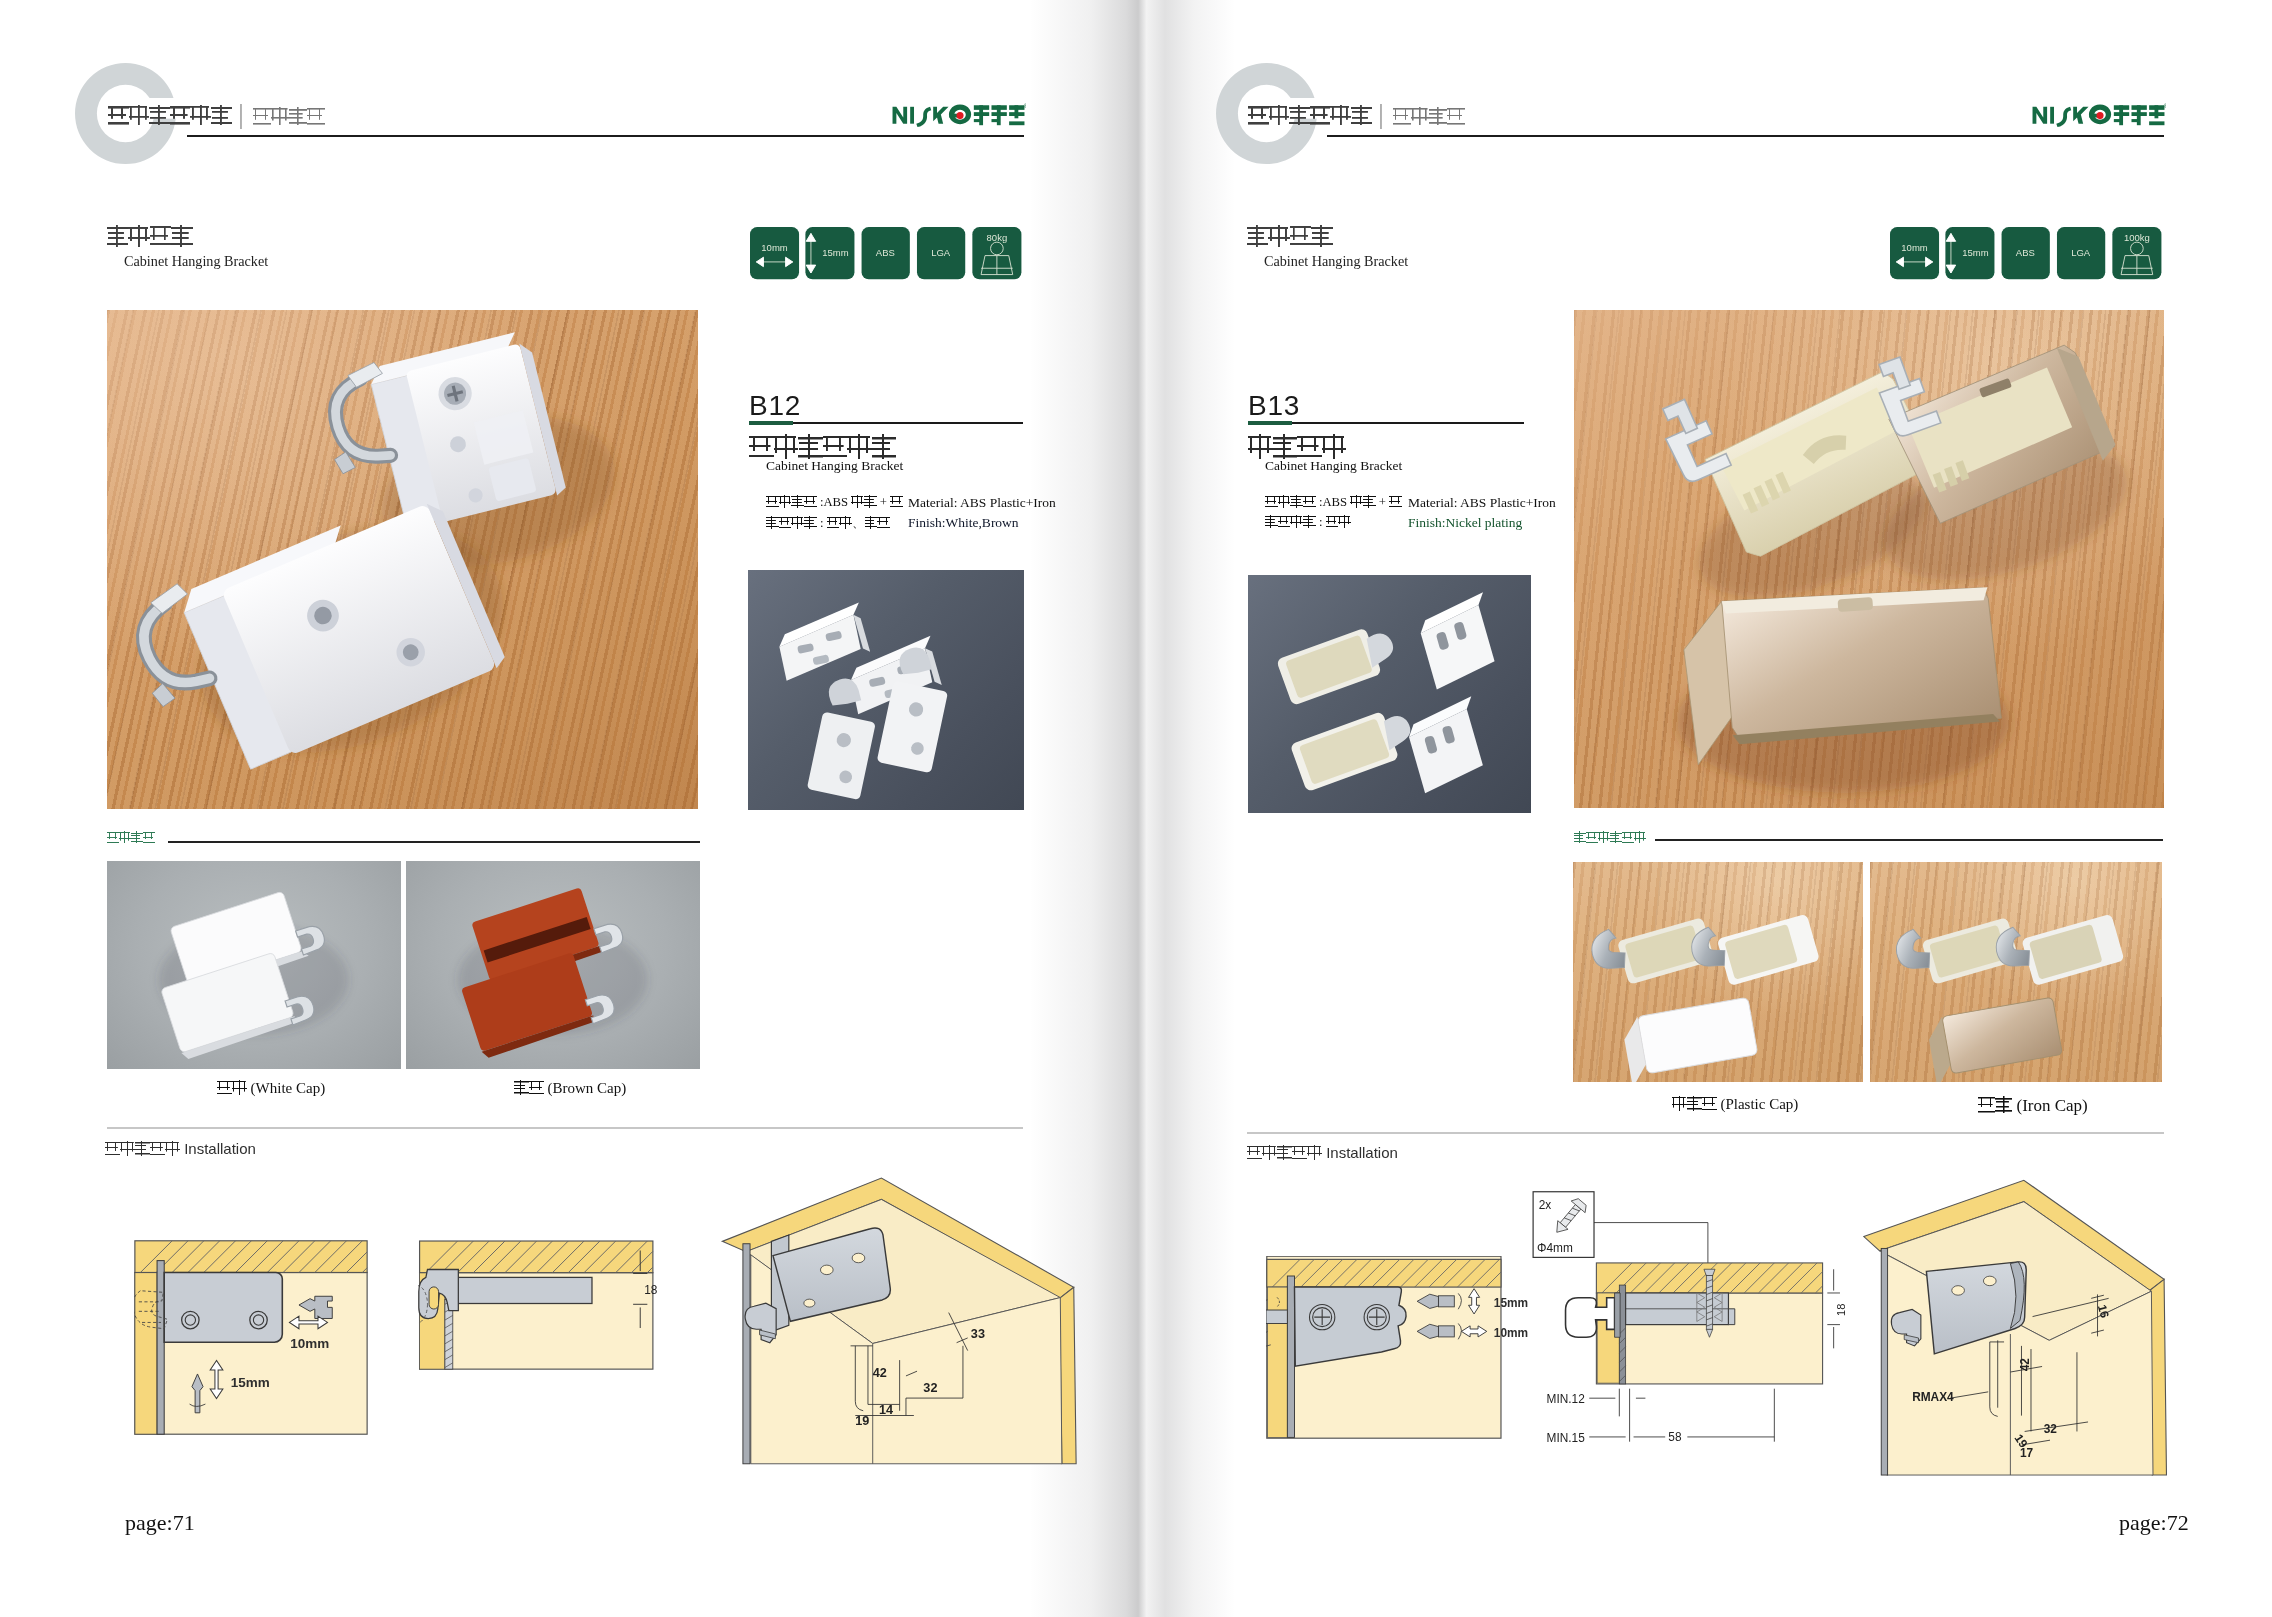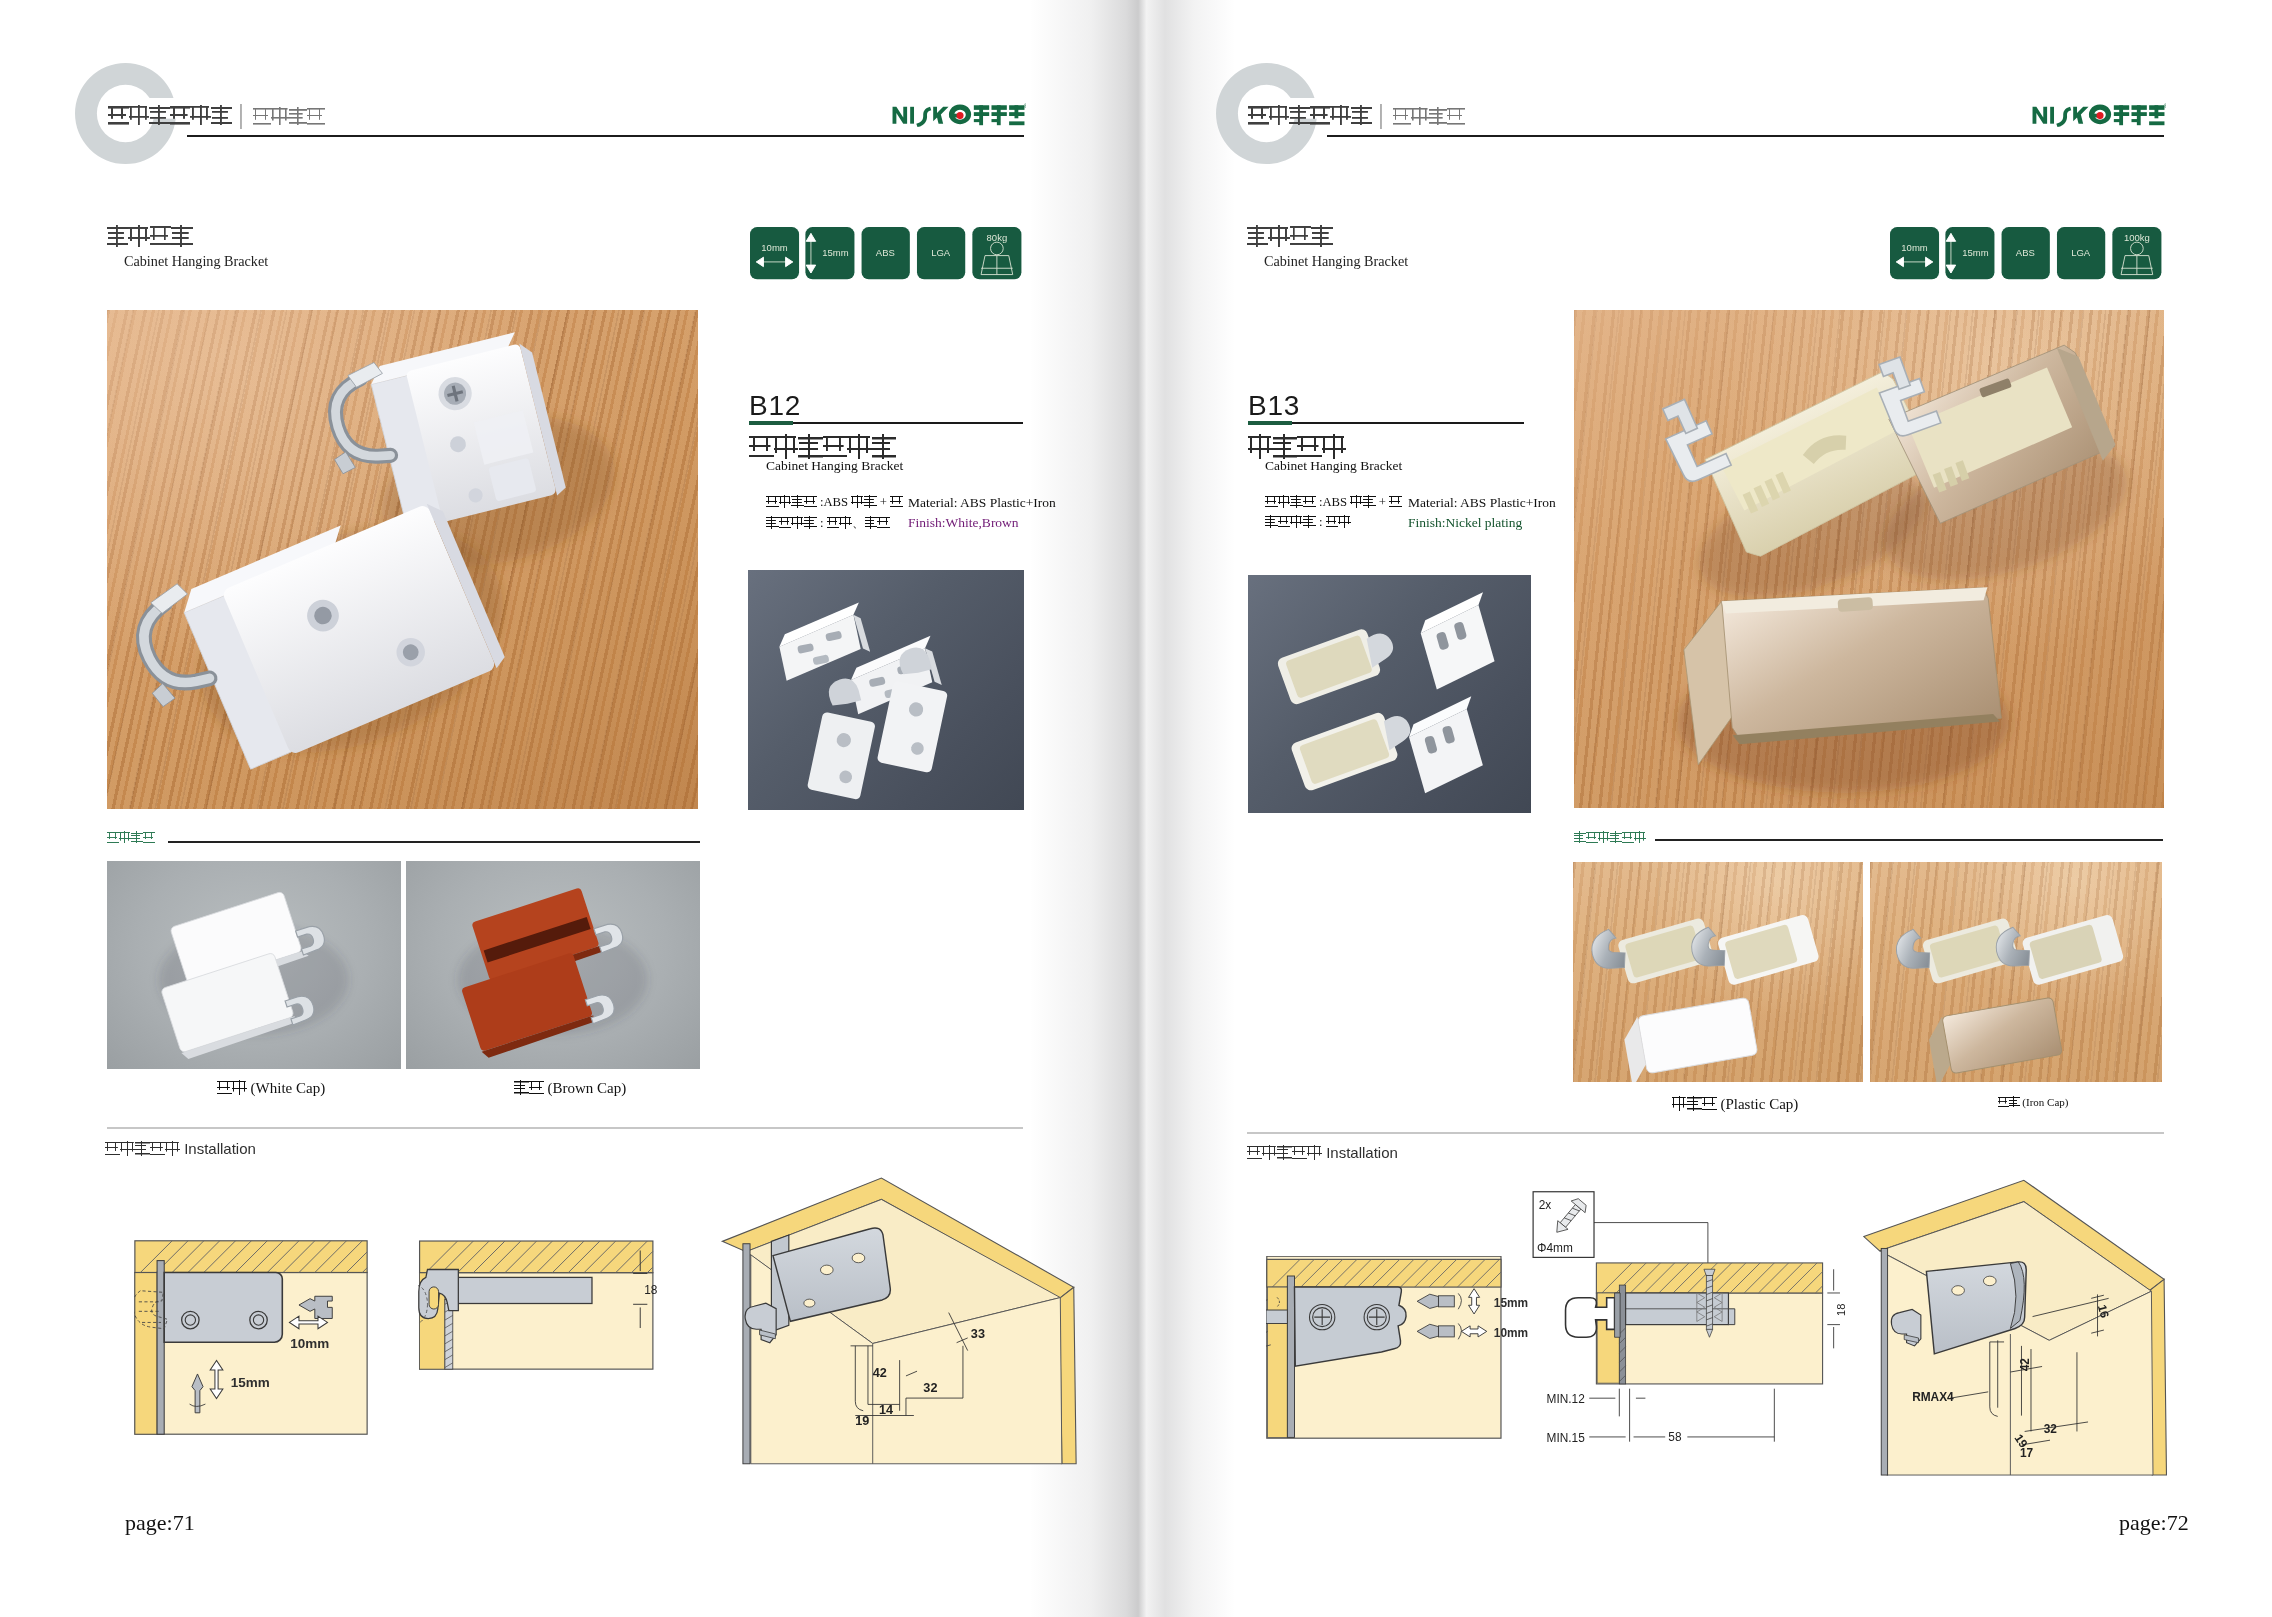--- a/index.html
+++ b/index.html
@@ -225,21 +225,21 @@
 <div class="abs serif" style="left:406px;top:1080px;width:294px;text-align:center;font-size:15px;color:#111;"><span class="h v3" style="--c:#111;"></span><span class="h" style="--c:#111;"></span> (Brown Cap)</div>
 
 <div class="abs" style="left:749px;top:390px;font-size:28px;color:#1a1a1a;letter-spacing:0.8px;">B12</div>
 <div class="abs" style="left:749px;top:421px;width:44px;height:4px;background:#1c5c40;"></div>
 <div class="abs" style="left:793px;top:422px;width:230px;height:2.4px;background:#1a1a1a;"></div>
 <div class="abs" style="left:749px;top:434px;font-size:24.5px;color:#2b2b2b;"><span class="h" style="--c:#2b2b2b;"></span><span class="h v2" style="--c:#2b2b2b;"></span><span class="h v3" style="--c:#2b2b2b;"></span><span class="h" style="--c:#2b2b2b;"></span><span class="h v2" style="--c:#2b2b2b;"></span><span class="h v3" style="--c:#2b2b2b;"></span></div>
 <div class="abs serif" style="left:749px;top:458px;font-size:13.5px;color:#111;">Cabinet Hanging Bracket</div>
 <div class="abs serif" style="left:749px;top:495px;font-size:12.7px;color:#111;"><span class="h" style="--c:#111;"></span><span class="h v2" style="--c:#111;"></span><span class="h v3" style="--c:#111;"></span><span class="h" style="--c:#111;"></span> :ABS <span class="h v2" style="--c:#111;"></span><span class="h v3" style="--c:#111;"></span> + <span class="h" style="--c:#111;"></span></div>
 <div class="abs serif" style="left:891px;top:495px;font-size:13.5px;color:#111;">Material: ABS Plastic+Iron</div>
 <div class="abs serif" style="left:749px;top:515px;font-size:12.7px;color:#111;"><span class="h v3" style="--c:#111;"></span><span class="h" style="--c:#111;"></span><span class="h v2" style="--c:#111;"></span><span class="h v3" style="--c:#111;"></span> : <span class="h" style="--c:#111;"></span><span class="h v2" style="--c:#111;"></span>、<span class="h v3" style="--c:#111;"></span><span class="h" style="--c:#111;"></span></div>
-<div class="abs serif" style="left:891px;top:515px;font-size:13.5px;color:#701a75;">Finish:White,Brown</div>
+<div class="abs serif" style="left:891px;top:515px;font-size:13.5px;color:#0f172a;">Finish:White,Brown</div>
 
 <div class="abs dph" style="left:748px;top:570px;width:276px;height:240px;">
 <svg width="276" height="240" viewBox="0 0 349 303">
 <g transform="rotate(-12 120 90)">
 <path d="M40 80 l100-20 v44 l-100 20 Z" fill="#f4f5f6"></path>
         <path d="M40 80 l10-14 100-20 -10 14 Z" fill="#ffffff"></path>
 <path d="M140 60 l3 44 8 6 -3-44 Z" fill="#d8dbdf"></path>
 <rect x="62" y="84" width="20" height="10" rx="4" fill="#a7adb5"></rect>
         <rect x="100" y="76" width="20" height="10" rx="4" fill="#a7adb5"></rect>
 <rect x="78" y="102" width="20" height="10" rx="4" fill="#b4bac1"></rect>
@@ -617,21 +617,21 @@
 </g>
 <g transform="rotate(-10 170 210)">
 <path d="M90 195 l18-22 v52 l-18 22 Z" fill="#bba98c"></path>
 <rect x="108" y="173" width="120" height="62" rx="5" fill="url(#nk)" stroke="#a3906f"></rect>
 </g>
       </g>
 </svg>
 </div>
 
 <div class="abs serif" style="left:1573px;top:1096px;width:290px;text-align:center;font-size:15px;color:#111;"><span class="h v2" style="--c:#111;"></span><span class="h v3" style="--c:#111;"></span><span class="h" style="--c:#111;"></span> (Plastic Cap)</div>
-<div class="abs serif" style="left:1870px;top:1096px;width:292px;text-align:center;font-size:11px;color:#111;"><span class="h" style="--c:#111;"></span><span class="h v3" style="--c:#111;"></span> (Iron Cap)</div>
+<div class="abs serif" style="left:1870px;top:1096px;width:292px;text-align:center;font-size:17px;color:#111;"><span class="h" style="--c:#111;"></span><span class="h v3" style="--c:#111;"></span> (Iron Cap)</div>
 
 <div class="abs" style="left:1247px;top:1132px;width:917px;height:1.6px;background:#c7c7c7;"></div>
 <div class="abs" style="left:1247px;top:1144px;font-size:15px;color:#2f2f2f;"><span class="h" style="--c:#2f2f2f;"></span><span class="h v2" style="--c:#2f2f2f;"></span><span class="h v3" style="--c:#2f2f2f;"></span><span class="h" style="--c:#2f2f2f;"></span><span class="h v2" style="--c:#2f2f2f;"></span> Installation</div>
 
 <svg class="abs" style="left:1266px;top:1256px;" width="269" height="184" viewBox="0 0 340 232">
 <rect x="1" y="0" width="296" height="230" fill="#fcf0cd" stroke="#555" stroke-width="1.5"></rect>
 <rect x="1" y="4" width="296" height="35" fill="#f6d77c" stroke="#555" stroke-width="1.5"></rect>
 <g stroke="#666" stroke-width="1.1">
 <line x1="8" y1="39" x2="43" y2="4"></line>
       <line x1="26" y1="39" x2="61" y2="4"></line>

